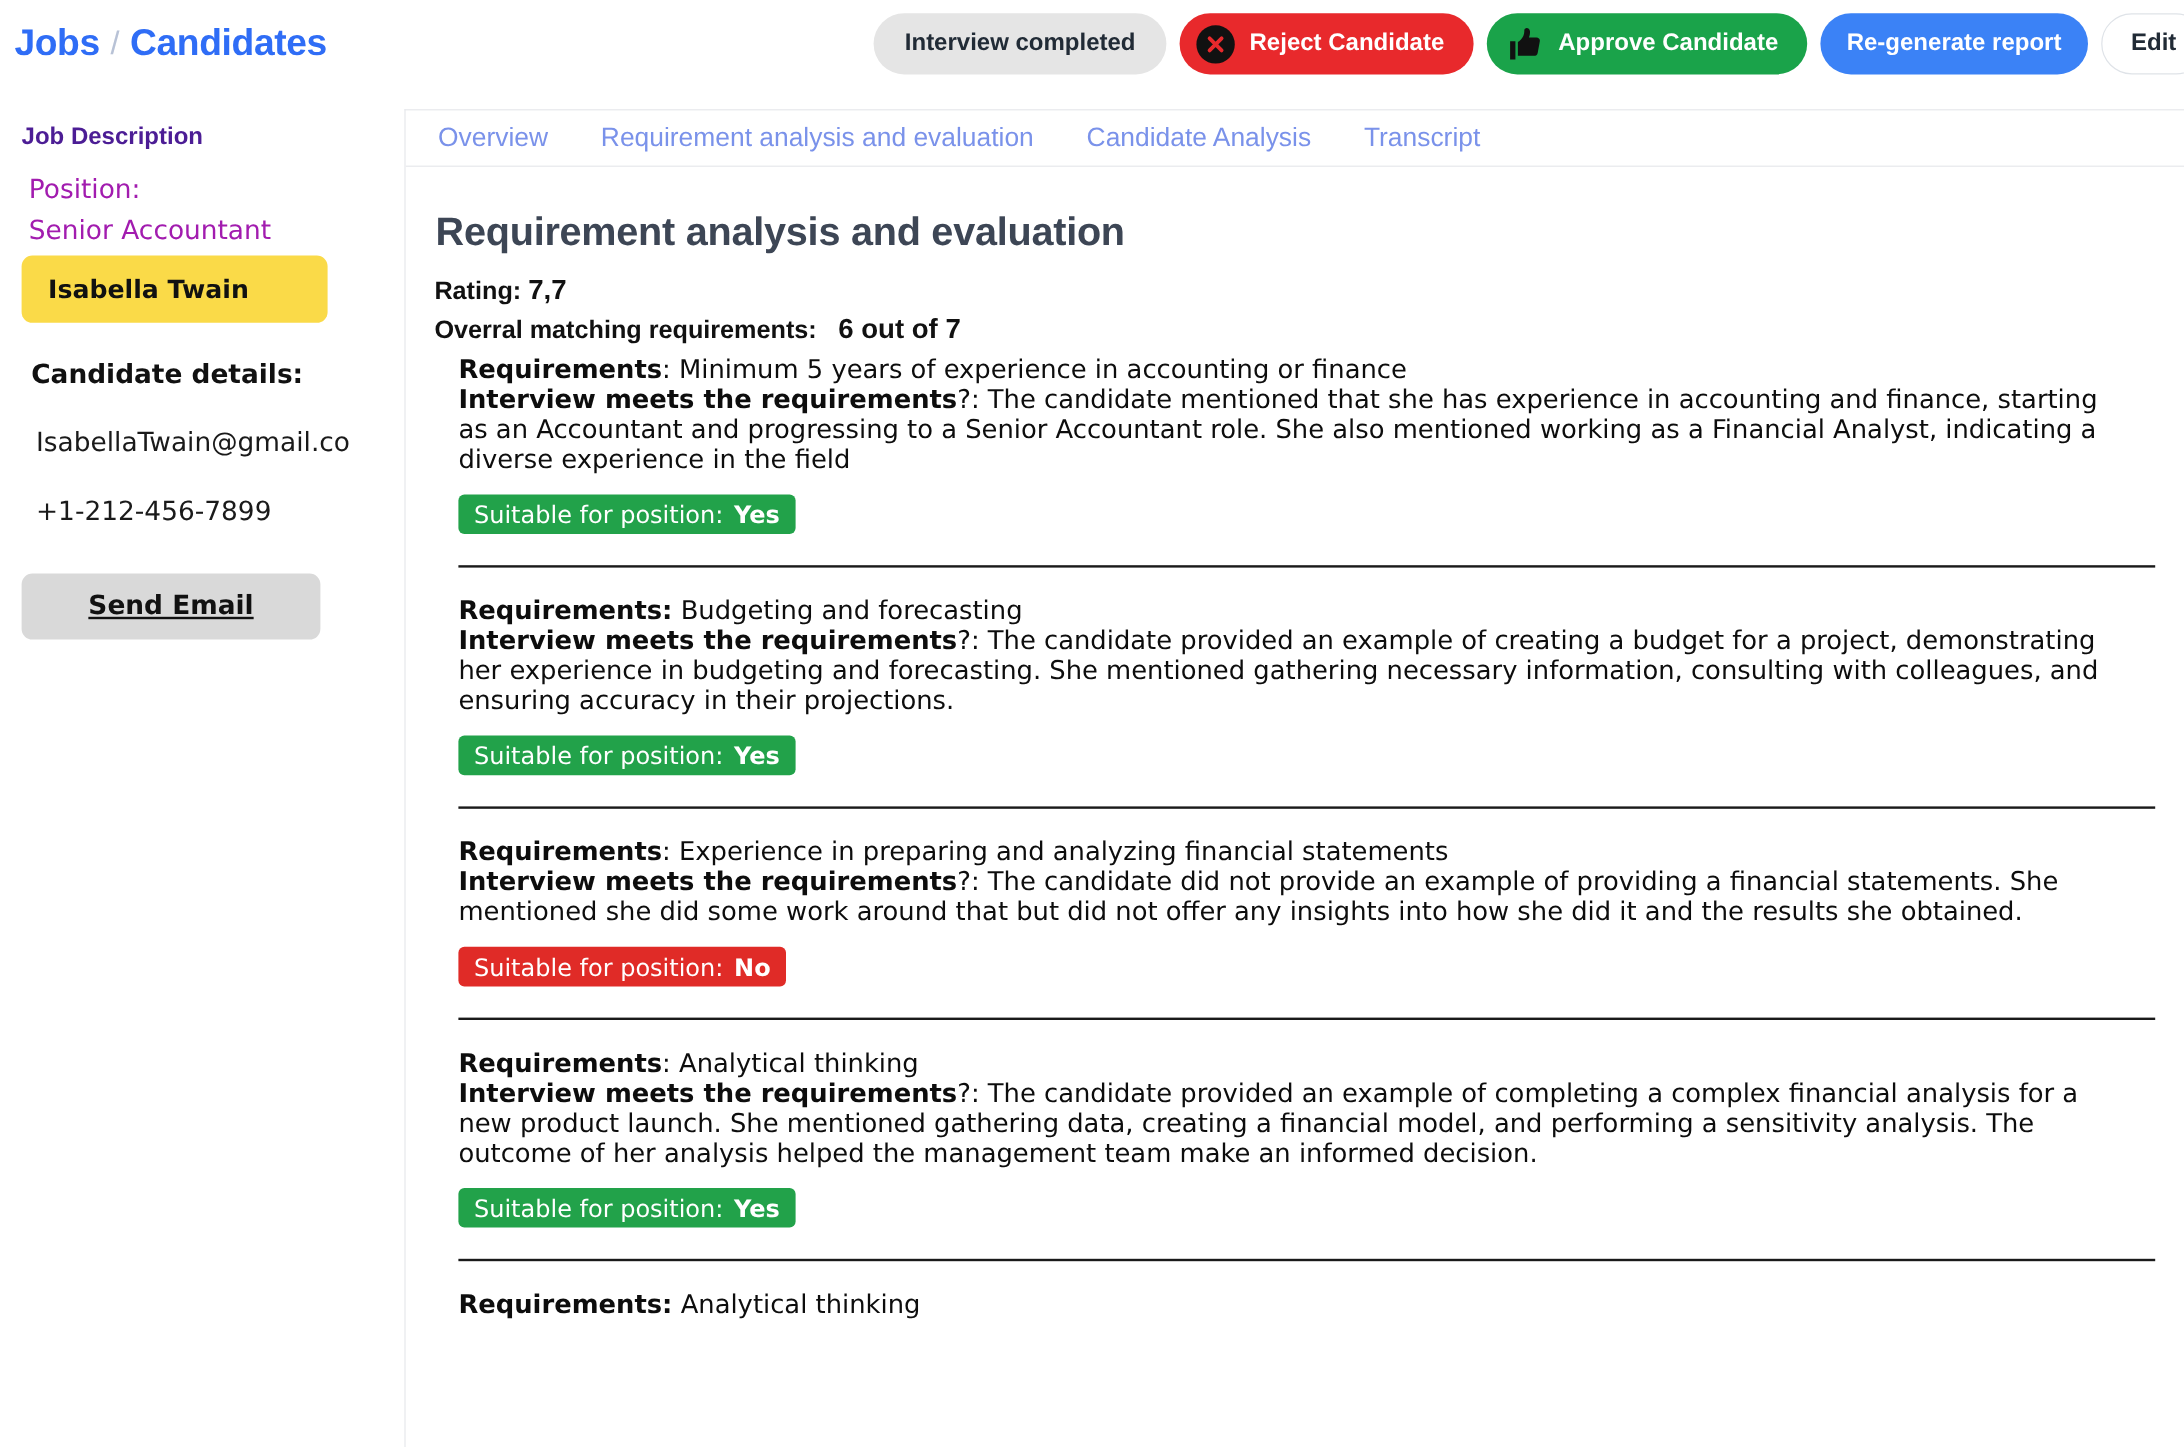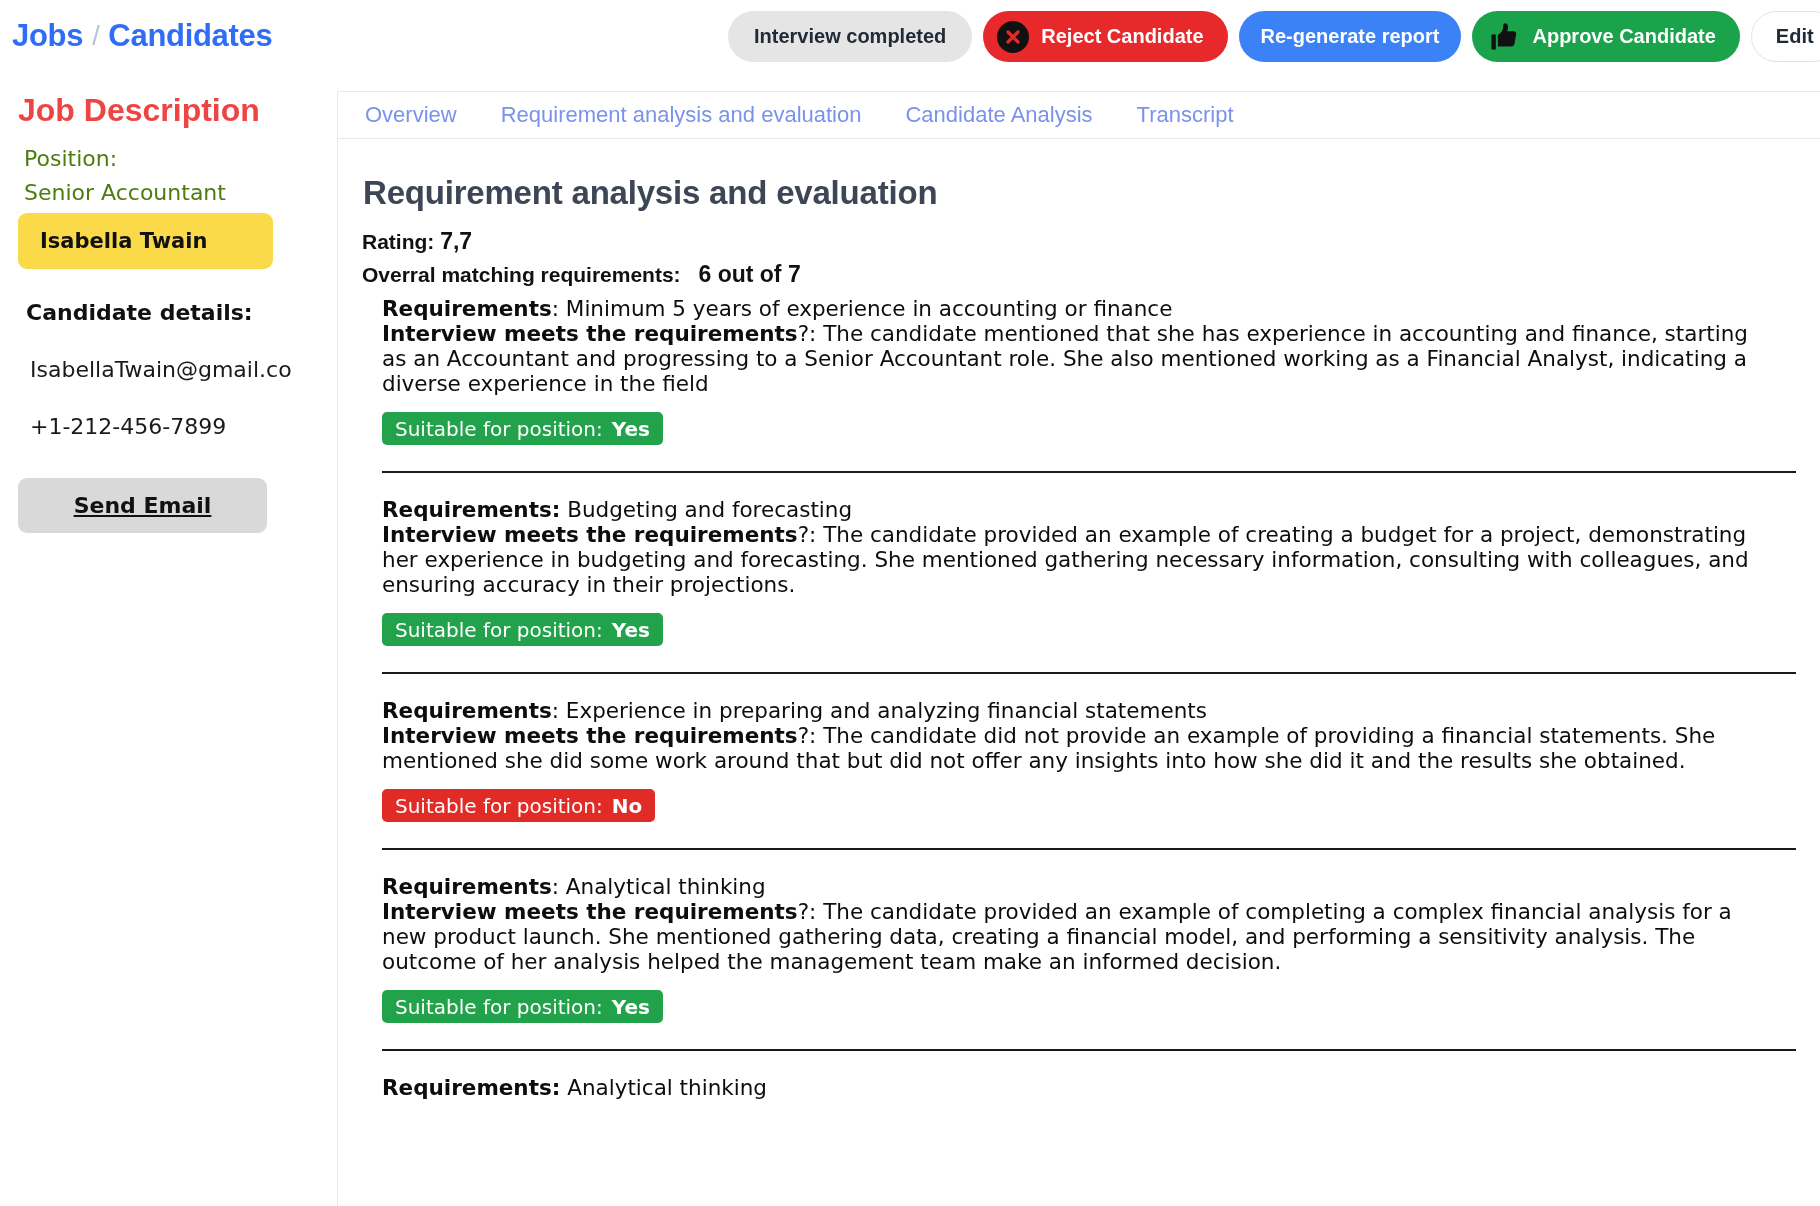--- a/index.html
+++ b/index.html
@@ -53,27 +53,27 @@
   }
   .icon-x svg { display:block; }
   .icon-thumb { width:33px; height:33px; flex:0 0 auto; display:block; }
 
   
   .sidebar {
     position:absolute; left:0; top:82px; width:337px; height:1124px;
     background:#ffffff; padding:0;
   }
   .side-title {
-    position:absolute; left:18px; top:10px;
-    font-size:32px; font-weight:bold; color:#ef4444;
+    position:absolute; left:18px; top:21px;
+    font-size:20px; font-weight:bold; color:#4c1d95;
     font-family:"Liberation Sans", sans-serif;
   }
   .side-position {
     position:absolute; left:24px; top:60px; width:290px;
-    font-size:22px; line-height:34px; color:#4d7c0f;
+    font-size:22px; line-height:34px; color:#a21caf;
     font-family:"DejaVu Sans", sans-serif;
   }
   .cand-chip {
     position:absolute; left:18px; top:131px; width:255px; height:56px;
     background:#fada48; border-radius:9px;
     display:flex; align-items:center; padding-left:22px;
     font-size:21px; font-weight:bold; color:#111111; cursor:pointer;
     font-family:"DejaVu Sans", sans-serif;
   }
   .cand-details-h {
@@ -182,33 +182,33 @@
       <div class="pill pill-status">Interview completed</div>
 
       <button class="pill pill-reject">
         <span class="icon-x">
           <svg width="18" height="18" viewBox="0 0 18 18" aria-hidden="true">
             <path d="M4 4 L14 14 M14 4 L4 14" stroke="#e8292c" stroke-width="3.2" stroke-linecap="round"></path>
           </svg>
         </span>
         <span>Reject Candidate</span>
       </button>
-
-      <button class="pill pill-regen">Re-generate report</button>
 
       <button class="pill pill-approve">
         <span>
           <svg class="icon-thumb" viewBox="0 0 24 24" aria-hidden="true">
             <path d="M2.5 10.5h3.2v11H2.5z" fill="#111111"></path>
             <path d="M7.2 10.9c1.3-.6 2.6-2.1 3.3-3.6.5-1.1.6-2.2.6-3.3 0-1 .7-1.6 1.5-1.6.9 0 1.7.7 1.9 1.9.2 1.3-.1 2.7-.6 3.9h4.6c1.3 0 2.2 1 2 2.2l-1.3 7.1c-.2 1.1-1.1 1.8-2.2 1.8H7.2z" fill="#111111"></path>
           </svg>
         </span>
         <span>Approve Candidate</span>
       </button>
 
+      <button class="pill pill-regen">Re-generate report</button>
+
       <button class="pill pill-edit">Edit</button>
     </div>
   </div>
 
   <div class="sidebar">
     <div class="side-title">Job Description</div>
 
     <div class="side-position">
       <div>Position:</div>
       <div>Senior Accountant</div>

